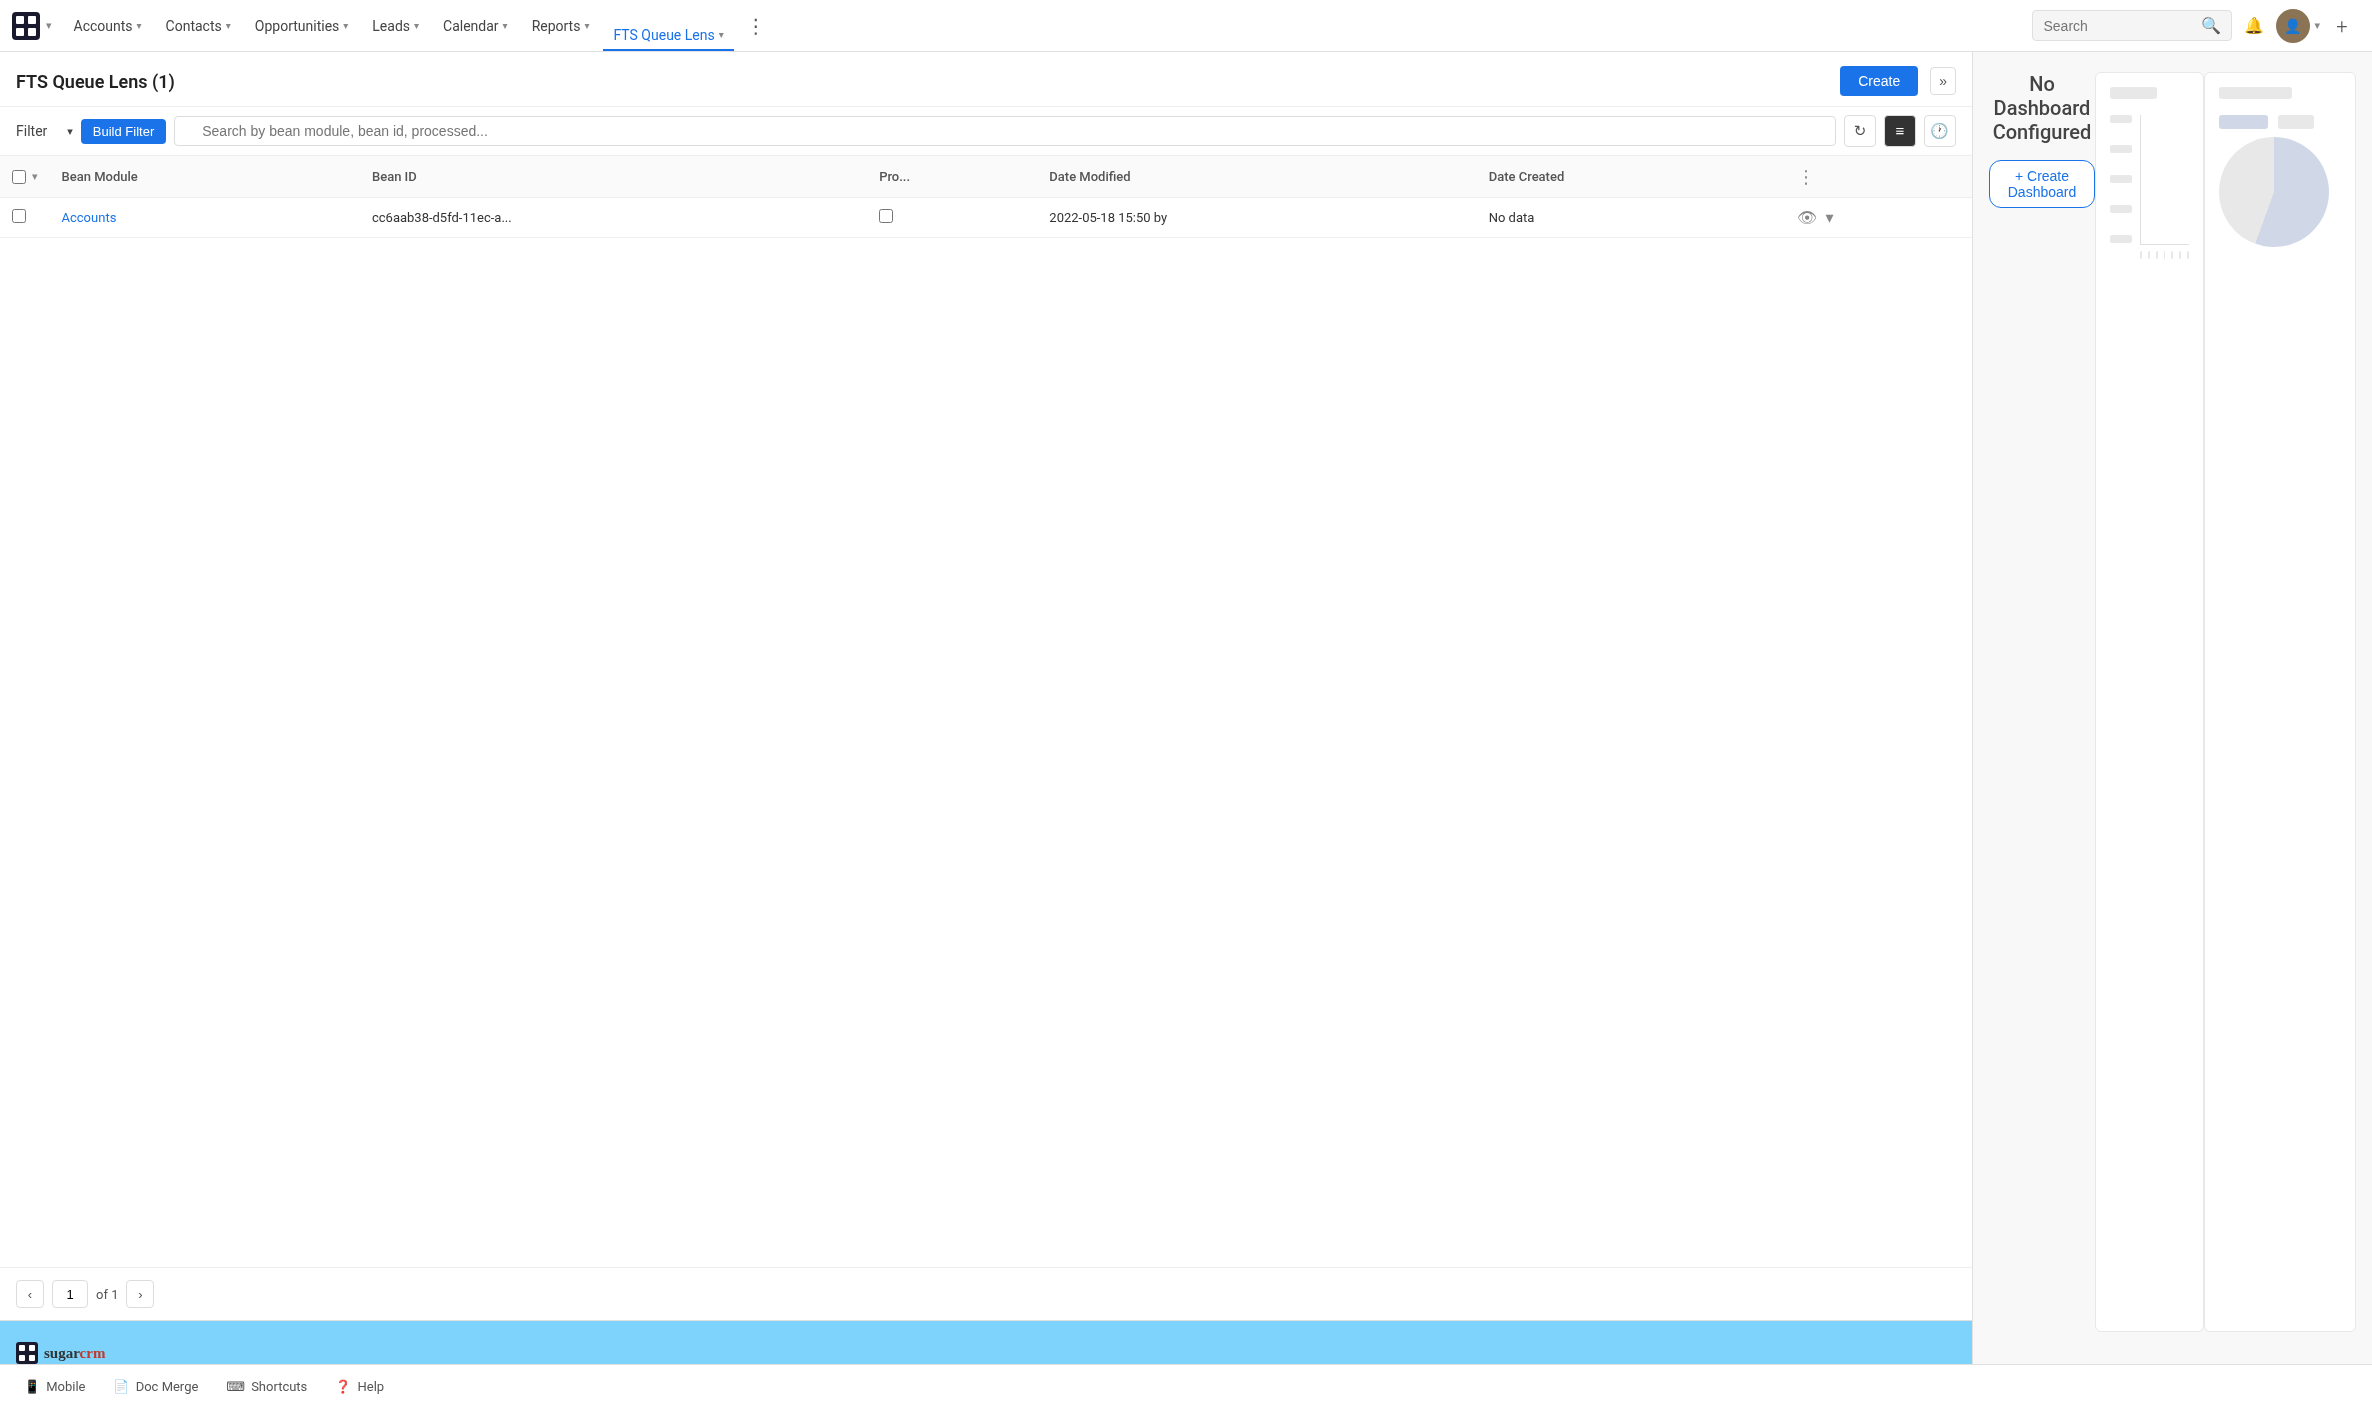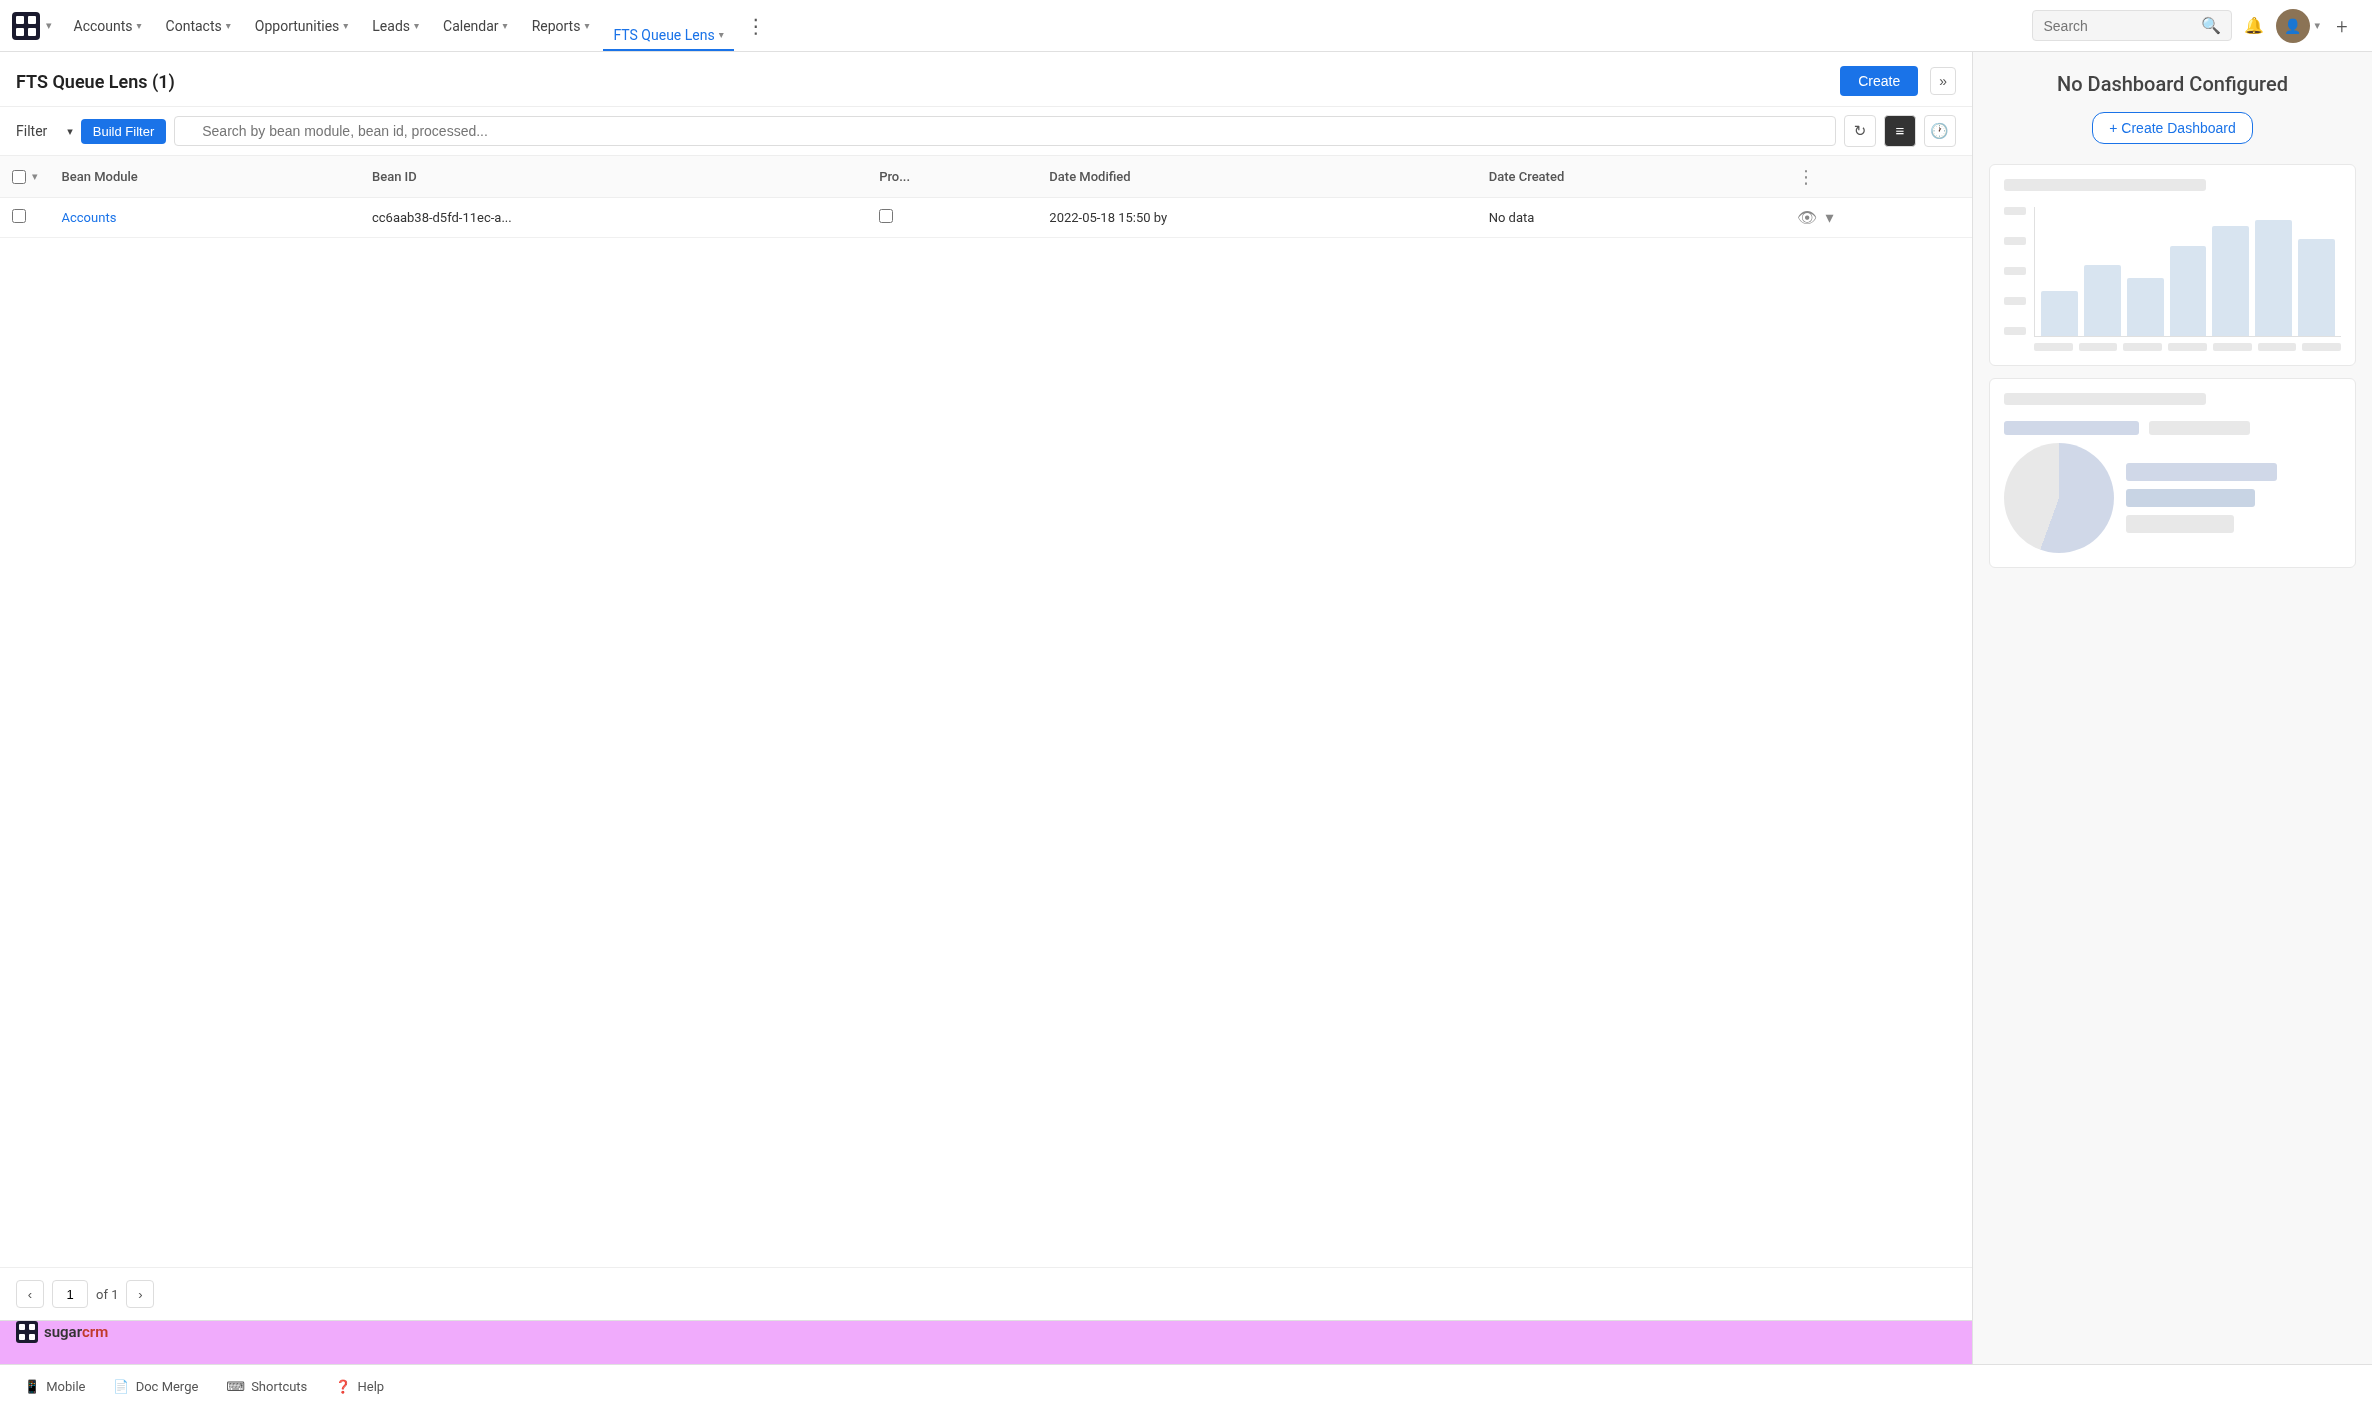--- a/index.html
+++ b/index.html
@@ -51,30 +51,30 @@
     .row-actions { display: flex; align-items: center; gap: 8px; color: #888; }
     .row-actions span { cursor: pointer; font-size: 16px; }
 
     
     .pagination { display: flex; align-items: center; gap: 8px; padding: 12px 16px; border-top: 1px solid #eee; }
     .page-btn { width: 28px; height: 28px; display: flex; align-items: center; justify-content: center; border: 1px solid #ddd; border-radius: 4px; cursor: pointer; color: #555; font-size: 13px; background: #fff; }
     .page-input { width: 36px; height: 28px; border: 1px solid #ddd; border-radius: 4px; text-align: center; font-size: 13px; outline: none; }
     .page-of { font-size: 13px; color: #555; }
 
     
-    .bottom-bar { background: #f0abfc; border-top: 1px solid #e0e0e0; height: 44px; display: flex; align-items: flex-start; padding: 0 16px; gap: 24px; flex-shrink: 0; }
+    .bottom-bar { background: #7dd3fc; border-top: 1px solid #e0e0e0; height: 44px; display: flex; align-items: flex-end; padding: 0 16px; gap: 24px; flex-shrink: 0; font-family: Liberation Serif, serif; }
     .bottom-item { display: flex; align-items: center; gap: 6px; font-size: 13px; color: #555; cursor: pointer; }
 
     
     .footer-logo { display: flex; align-items: center; gap: 6px; }
     .footer-logo-text { font-size: 15px; font-weight: 600; color: #333; }
     .footer-logo-text span { color: #c0392b; }
 
     
-    .right-panel { width: 400px; flex-shrink: 0; background: #f8f8f8; border-left: 1px solid #e0e0e0; display: flex; flex-direction: column; overflow: hidden; padding: 20px 16px; }
+    .right-panel { width: 400px; flex-shrink: 0; background: #f8f8f8; border-left: 1px solid #e0e0e0; display: flex; flex-direction: row; overflow: hidden; padding: 20px 16px; }
     .dashboard-empty { text-align: center; margin-bottom: 20px; }
     .dashboard-empty h2 { font-size: 20px; color: #444; font-weight: 500; margin-bottom: 16px; }
     .btn-create-dash { display: inline-flex; align-items: center; gap: 6px; border: 1px solid #1a73e8; color: #1a73e8; background: #fff; border-radius: 12px; padding: 7px 16px; font-size: 14px; cursor: pointer; }
 
     
     .chart-placeholder { background: #fff; border-radius: 6px; border: 1px solid #e8e8e8; padding: 14px; margin-bottom: 12px; }
     .chart-title-bar { height: 12px; background: #e8e8e8; border-radius: 3px; width: 60%; margin-bottom: 16px; }
     .y-label { height: 8px; width: 22px; background: #e8e8e8; border-radius: 2px; }
     .bar { background: #d8e4f0; border-radius: 2px 2px 0 0; flex: 1; }
     .chart-x-labels { display: flex; gap: 6px; margin-top: 6px; padding-left: 30px; }

